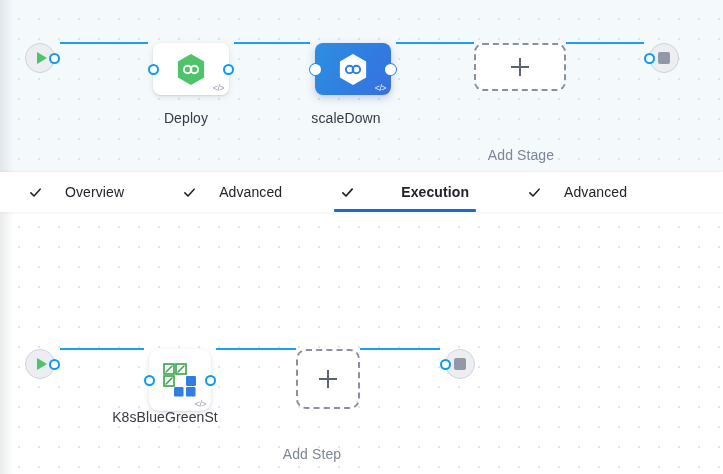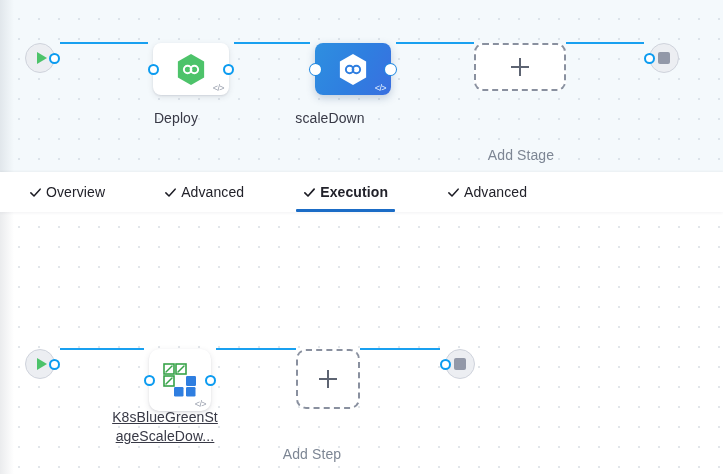--- a/index.html
+++ b/index.html
@@ -70,34 +70,34 @@
     align-items: stretch;
     padding-left: 22px;
     box-shadow: 0 1px 3px rgba(40,41,61,0.06), 0 -1px 2px rgba(40,41,61,0.04);
     z-index: 60;
   }
 
   .tab {
     position: relative;
     display: flex;
     align-items: center;
-    gap: 4px;
+    gap: 23px;
     padding: 0 7px;
     margin-right: 45px;
     cursor: pointer;
     white-space: nowrap;
   }
   .tab:last-child { margin-right: 16px; }
 
   .tab .tab-label {
     font-size: 14px;
     color: #22222a;
     letter-spacing: 0.1px;
   }
-  .tab.active .tab-label { font-weight: bold; }
+  .tab.active .tab-label { font-weight: bold; margin-left: 24px; }
 
   .tab .check {
     width: 13px;
     height: 13px;
     flex: 0 0 auto;
     display: block;
   }
 
   .tab .underline {
     position: absolute;
@@ -326,22 +326,22 @@
       <div class="link" style="width:78px;"></div>
 
       <div class="seg">
         <div class="port" style="margin-right:-6px;"></div>
         <div class="terminator">
           <div class="stop-sq"></div>
         </div>
       </div>
     </div>
 
-    <span class="label" style="left:126px; top:109px; width:100px;">Deploy</span>
-    <span class="label" style="left:280px; top:109px; width:100px;">scaleDown</span>
+    <span class="label" style="left:136px; top:109px; width:100px;">Deploy</span>
+    <span class="label" style="left:296px; top:109px; width:100px;">scaleDown</span>
     <span class="label muted" style="left:471px; top:107px; width:100px;">Add Stage</span>
   </div>
 
   <div class="tabbar">
 
     <div class="tab">
       <svg class="check" viewBox="0 0 14 14">
         <path d="M2 7.4 L5.4 10.8 L12 3.4" fill="none" stroke="#1c1c24" stroke-width="1.6" stroke-linecap="round" stroke-linejoin="round"></path>
       </svg>
       <span class="tab-label">Overview</span>
@@ -423,21 +423,20 @@
       <div class="link" style="width:80px;"></div>
 
       <div class="seg">
         <div class="port" style="margin-right:-6px;"></div>
         <div class="terminator">
           <div class="stop-sq"></div>
         </div>
       </div>
     </div>
 
-    <div class="label" style="left:105px; top:196px; width:120px;text-decoration:underline;">
+    <div class="label" style="left:105px; top:196px; width:120px;">
       <div>K8sBlueGreenSt</div>
-      <div>ageScaleDow...</div>
     </div>
 
     <span class="label muted" style="left:262px; top:194px; width:100px;">Add Step</span>
   </div>
 
 </div>
 
 </body></html>

